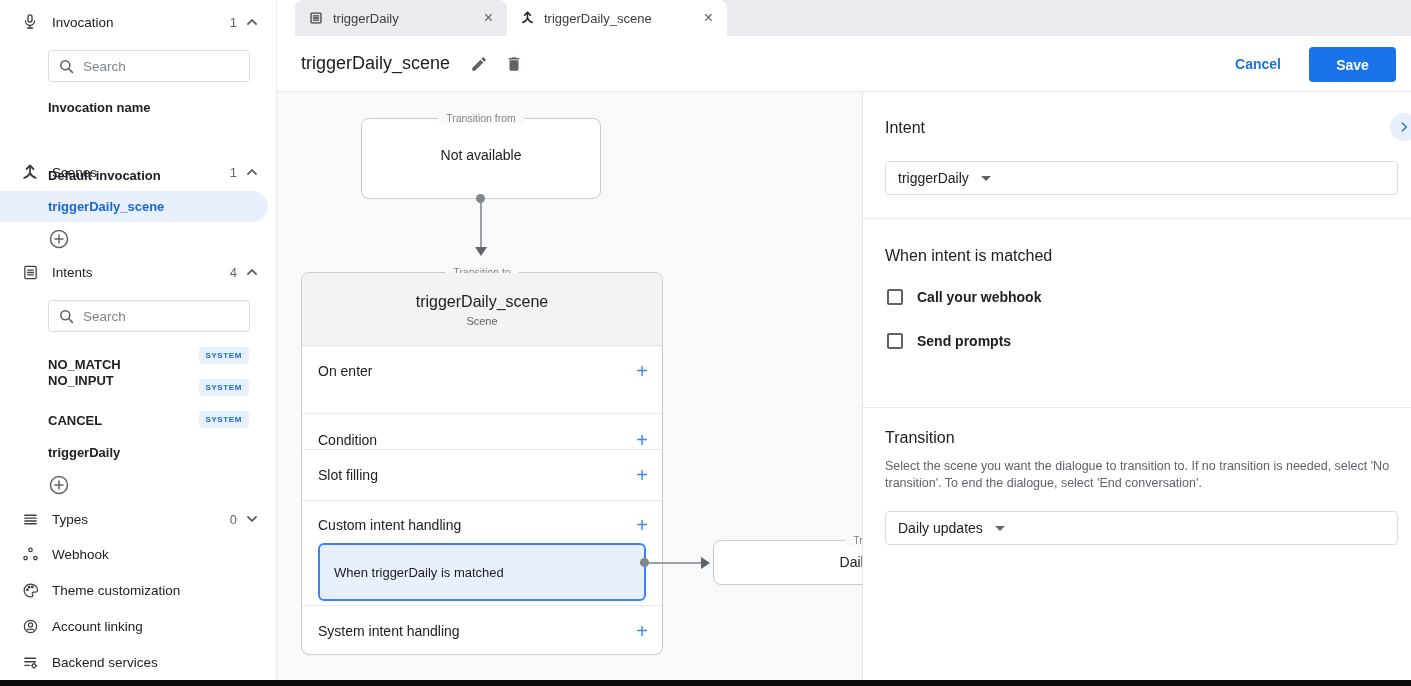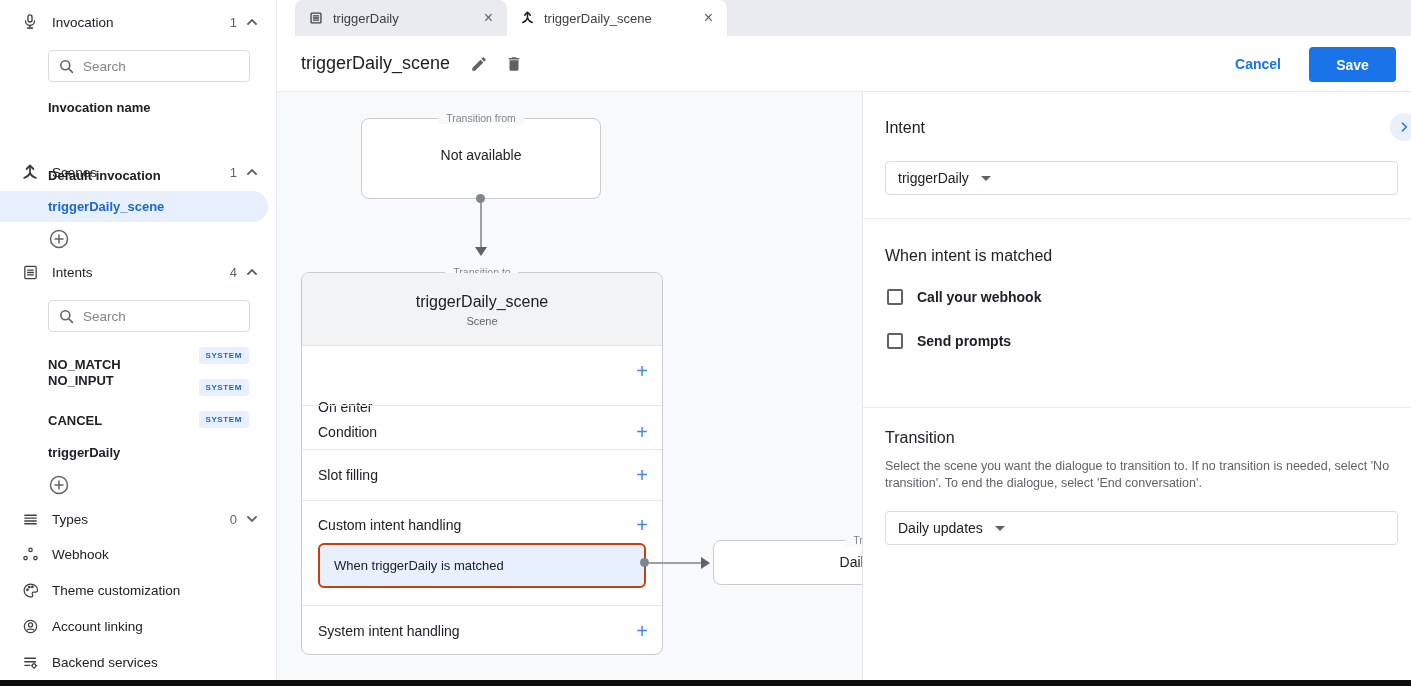--- a/index.html
+++ b/index.html
@@ -69,22 +69,22 @@
            background:#fff; border:1px solid #c9cbcf; border-radius:8px; }
   .scard-head { position:absolute; left:0; right:0; top:0; height:73px; background:#f1f3f4;
                 border-radius:7px 7px 0 0; border-bottom:1px solid #e0e2e5; text-align:center; }
   .scard-title { margin-top:20px; font-size:16px; color:#202124; }
   .scard-sub { margin-top:4px; font-size:11px; color:#5f6368; }
   .crow { position:absolute; left:0; right:0; }
   .crow + .crow { border-top:1px solid #e6e8ea; }
   .crow-label { position:absolute; left:16px; font-size:14px; color:#202124; }
   .crow-add { position:absolute; right:14px; font-size:20px; color:#4285f4; cursor:pointer; line-height:1; }
   .crow-add::before { content:"+"; }
-  .handler { position:absolute; left:16px; top:42px; width:328px; height:45px; background:#e8f0fe;
-             border:2px solid #c2410c; border-radius:6px; display:flex; align-items:center; cursor:pointer; }
+  .handler { position:absolute; left:16px; top:42px; width:328px; height:58px; background:#e8f0fe;
+             border:2px solid #3b82f6; border-radius:6px; display:flex; align-items:center; cursor:pointer; }
   .handler span { margin-left:14px; font-size:13px; color:#202124; }
 
   
   .panel { position:absolute; left:862px; top:92px; width:549px; height:588px; background:#fff;
            border-left:1px solid #e3e5e8; overflow:hidden; }
   .p-h { position:absolute; left:22px; font-size:16px; color:#202124; }
   .dropdown { position:absolute; left:22px; width:513px; height:34px; border:1px solid #dadce0;
               border-radius:4px; background:#fff; display:flex; align-items:center; cursor:pointer; }
   .dropdown span { margin-left:12px; font-size:14px; color:#202124; }
   .caret { margin-left:auto; margin-right:12px; width:0; height:0; border-left:5px solid transparent;
@@ -336,24 +336,24 @@
     <div class="arr-down" style="left:198px; top:155px;"></div>
 
     <div class="scard">
       <span class="legend">Transition to</span>
       <div class="scard-head">
         <div class="scard-title">triggerDaily_scene</div>
         <div class="scard-sub">Scene</div>
       </div>
 
       <div class="crow" style="top:73px; height:51px;">
-        <span class="crow-label" style="top:17px;margin-top:36px;">On enter</span>
+        <span class="crow-label" style="top:17px;">On enter</span>
         <span class="crow-add" style="top:15px;"></span>
       </div>
-      <div class="crow" style="top:132px; height:52px;">
+      <div class="crow" style="top:140px; height:52px;">
         <span class="crow-label" style="top:18px;">Condition</span>
         <span class="crow-add" style="top:16px;"></span>
       </div>
       <div class="crow" style="top:176px; height:51px;">
         <span class="crow-label" style="top:17px;">Slot filling</span>
         <span class="crow-add" style="top:15px;"></span>
       </div>
       <div class="crow" style="top:227px; height:105px;">
         <span class="crow-label" style="top:16px;">Custom intent handling</span>
         <span class="crow-add" style="top:14px;"></span>

